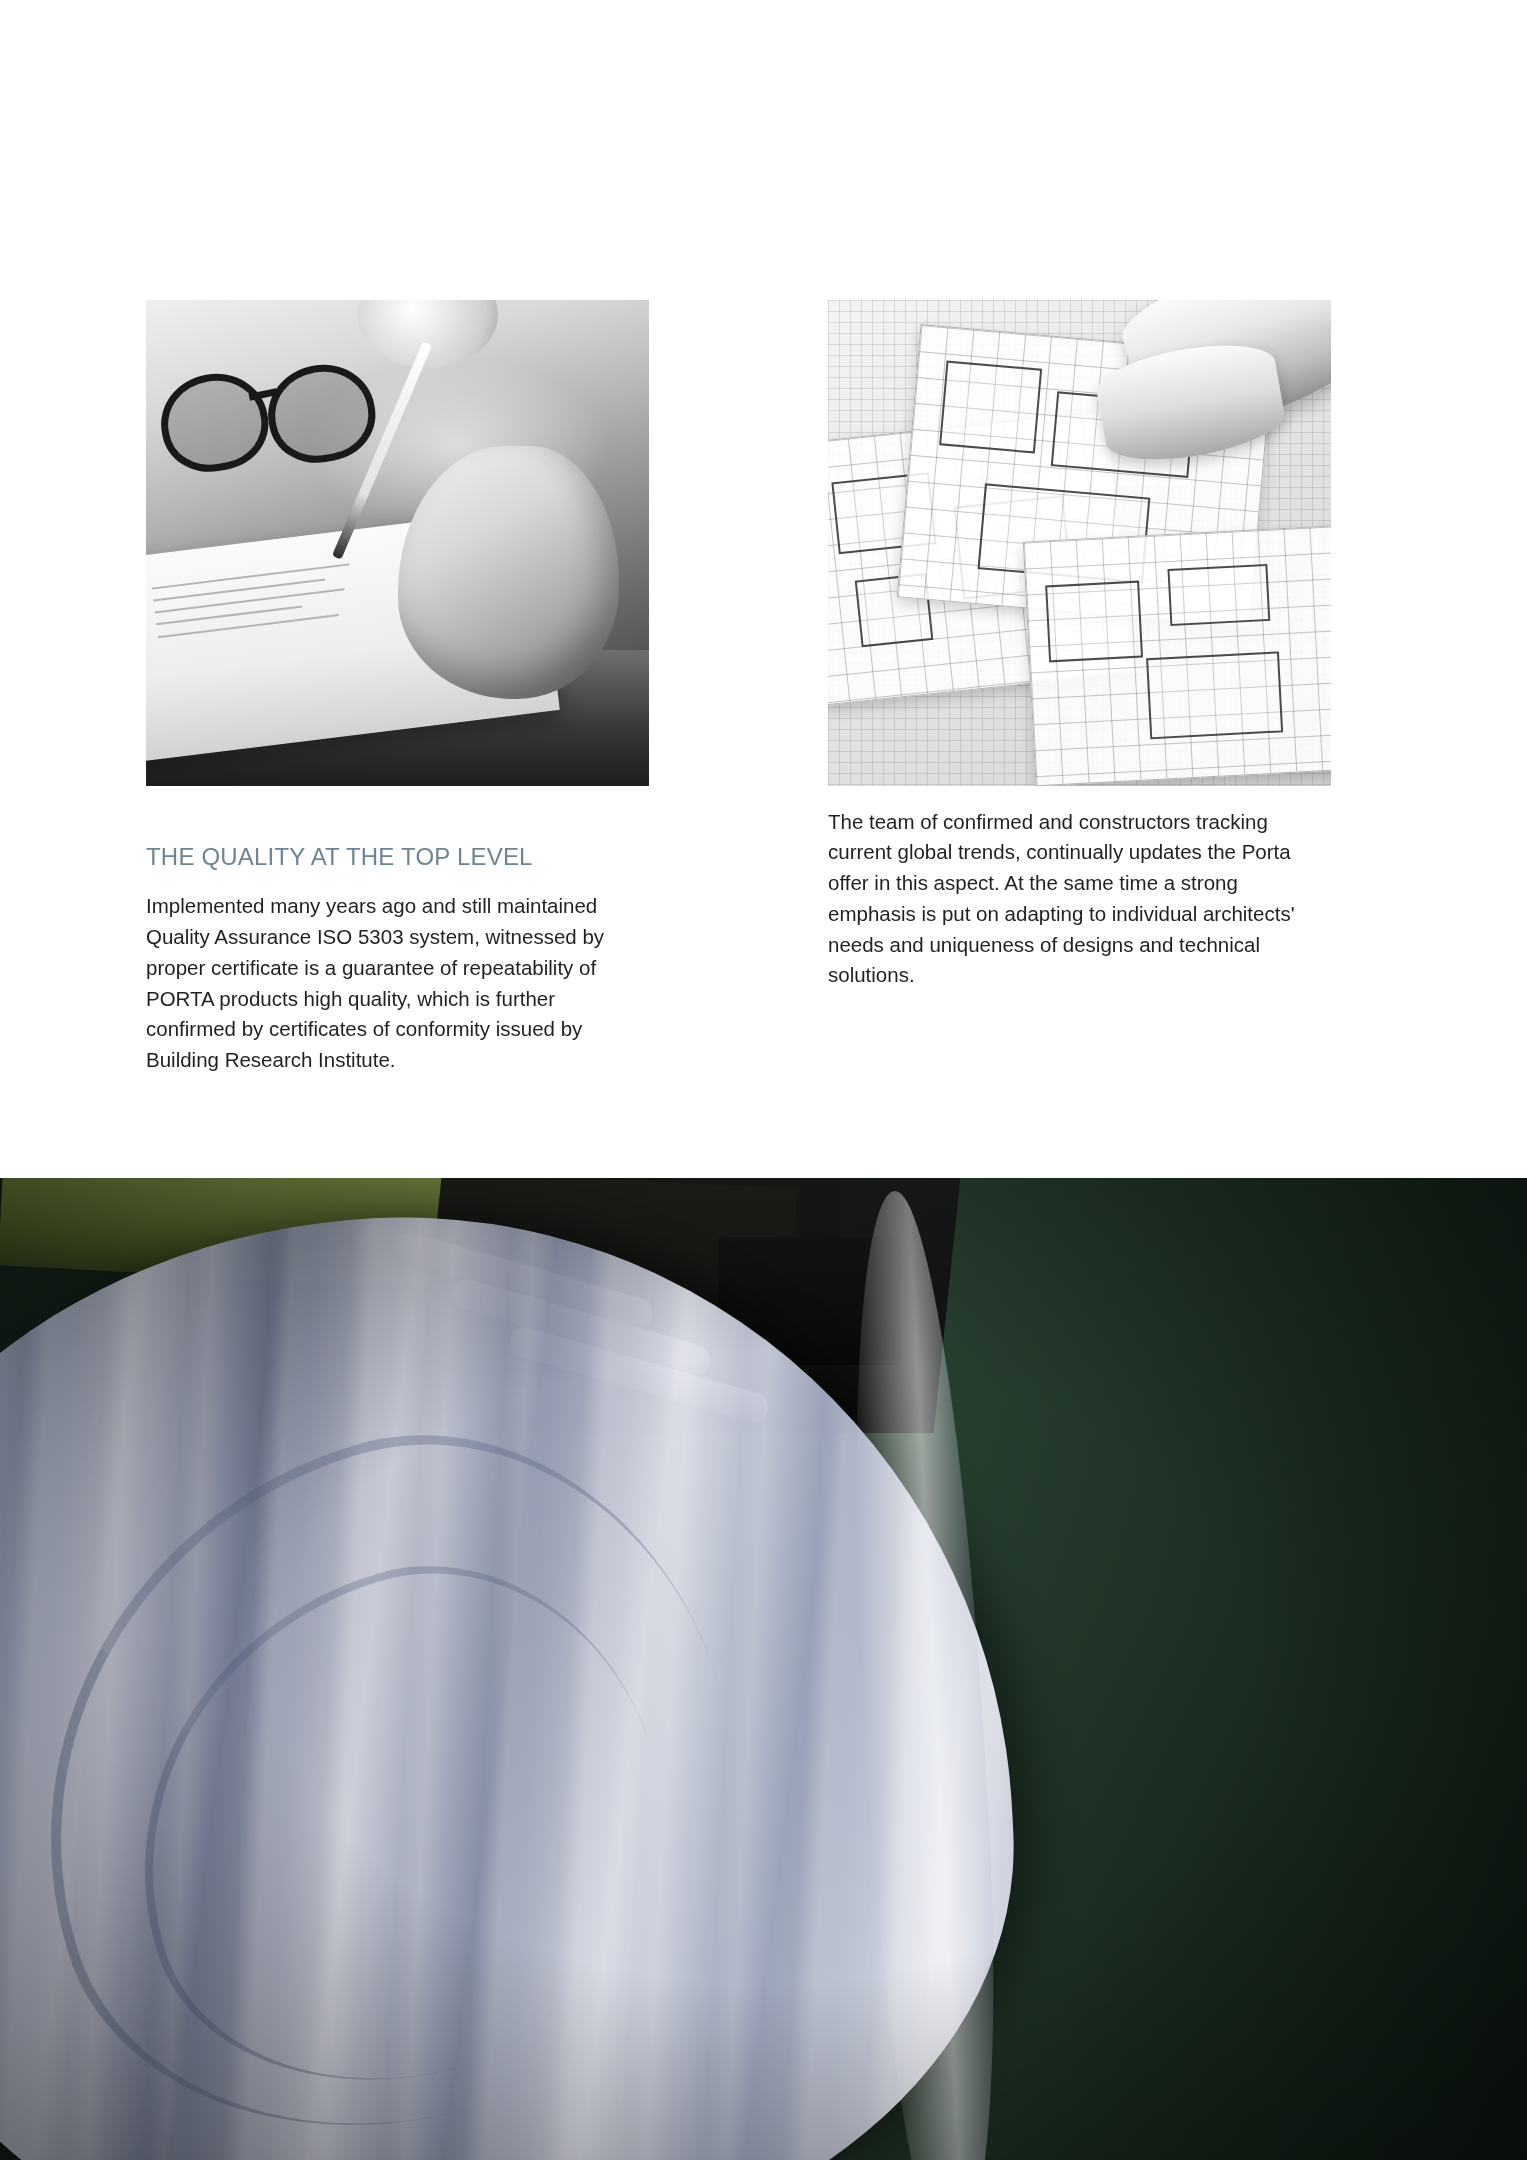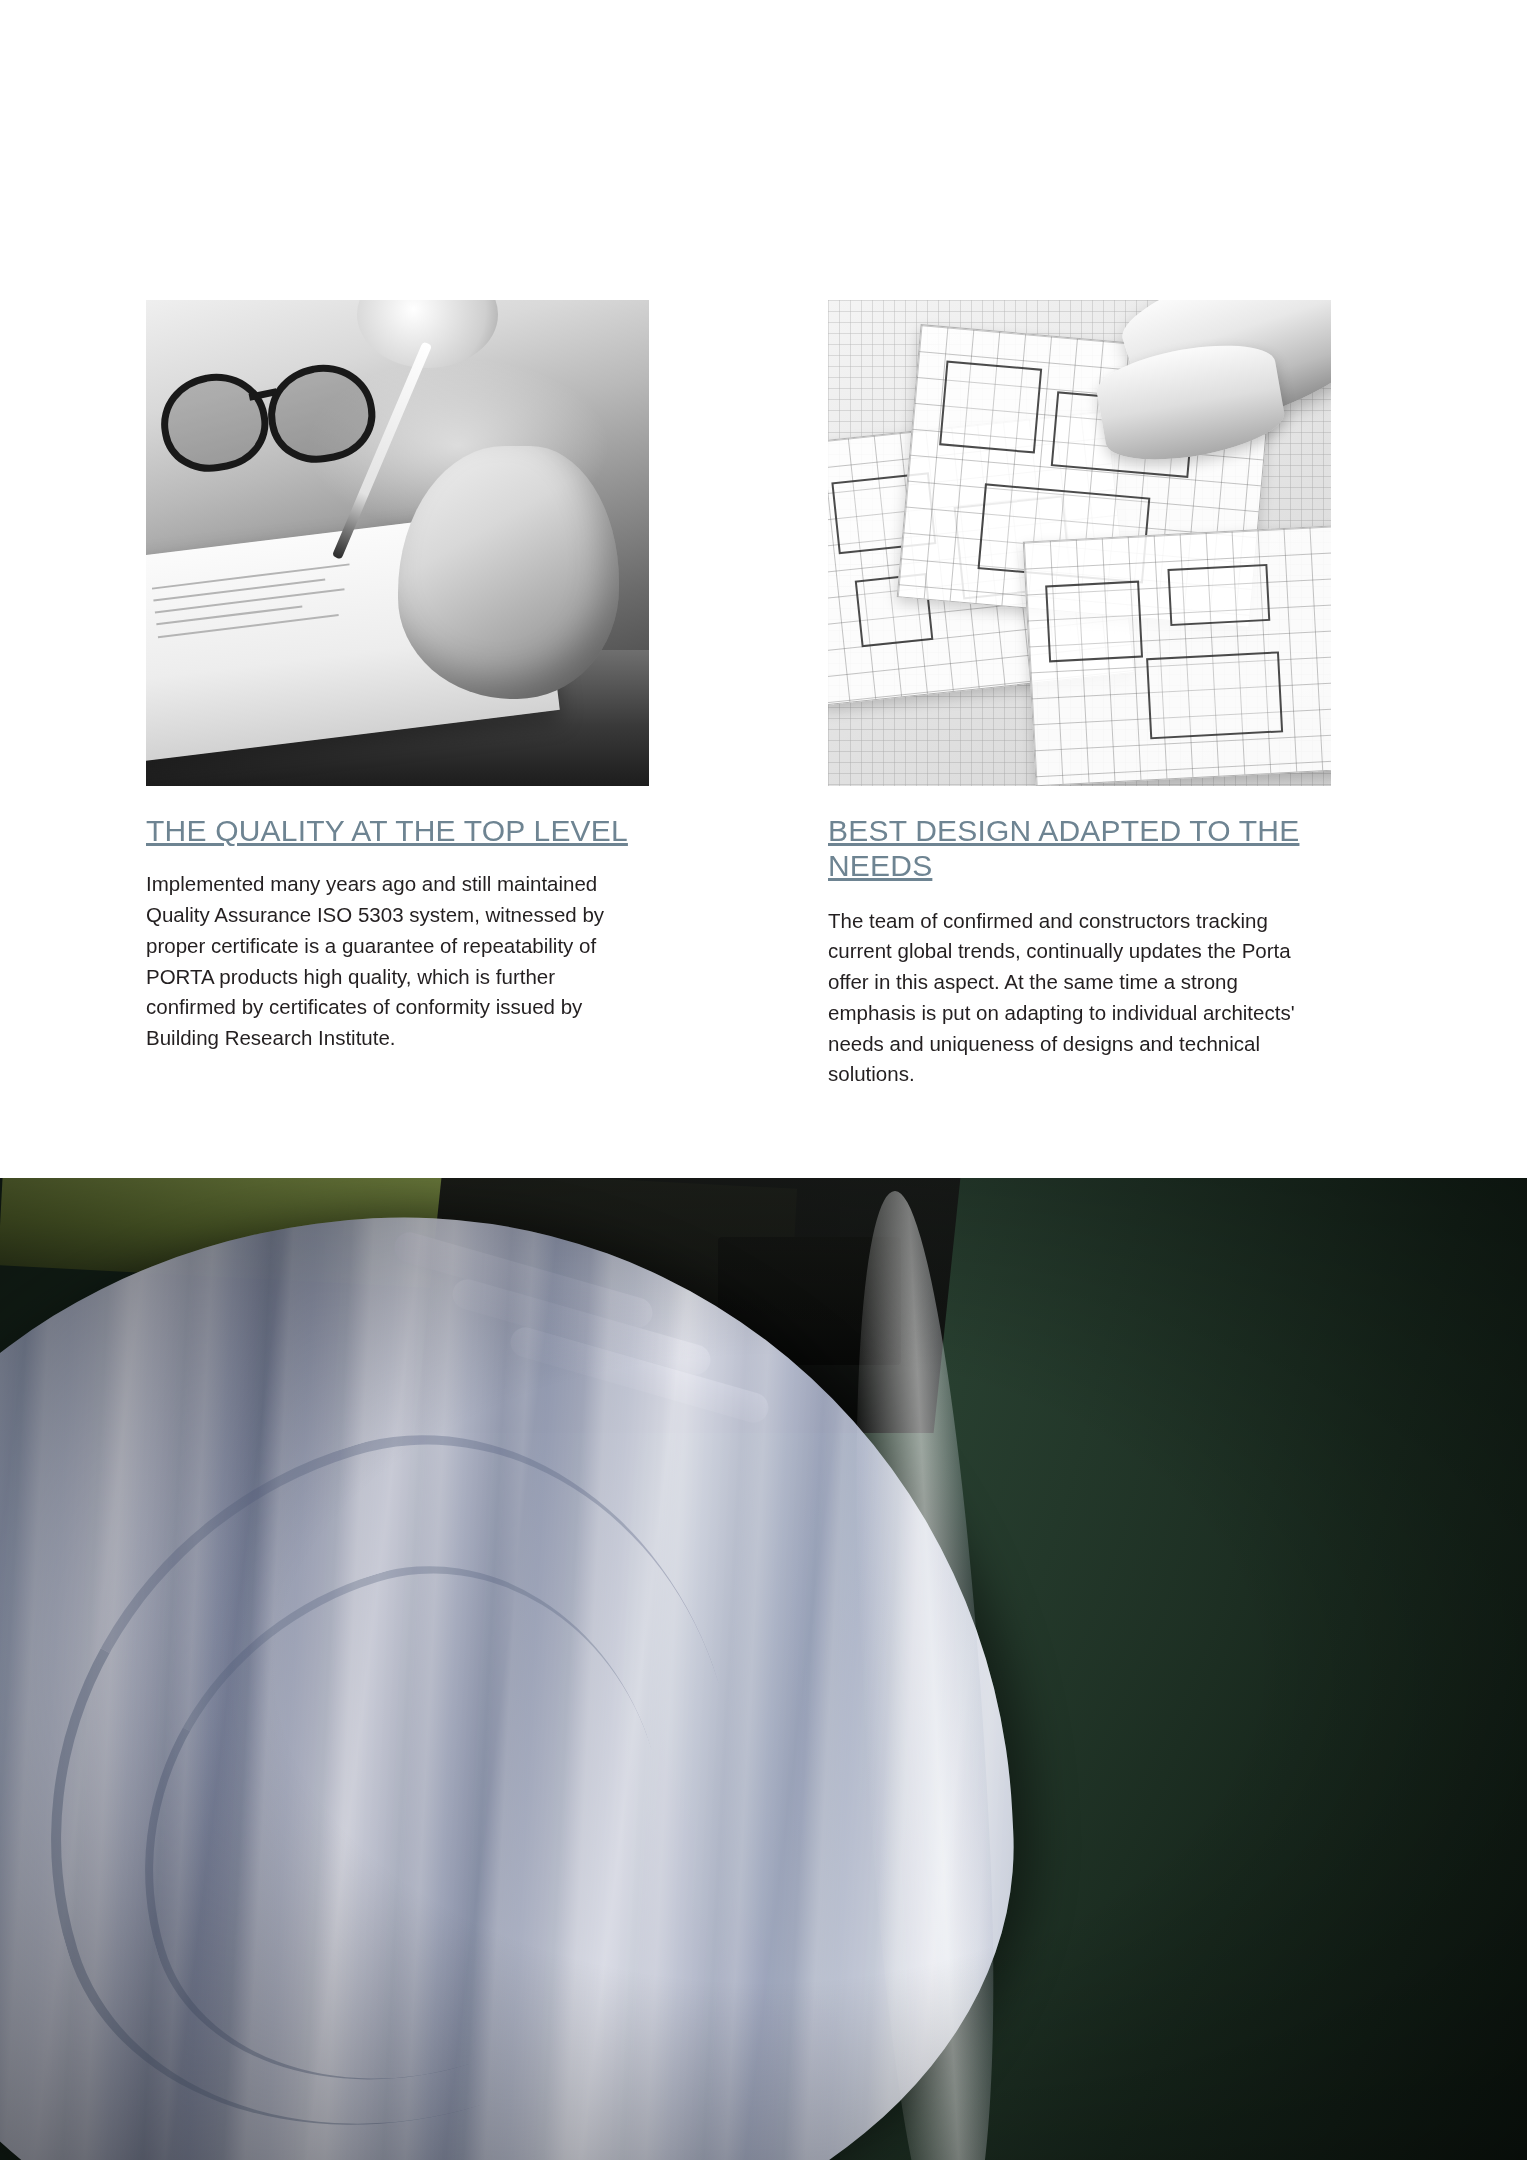--- a/index.html
+++ b/index.html
@@ -191,26 +191,25 @@
     height: 22%;
     background: linear-gradient(180deg, #fbfbfb 0%, #dedede 50%, #a9a9a9 100%);
     border-radius: 50% / 26%;
     transform: rotate(-10deg);
     box-shadow: 0 6px 14px rgba(0,0,0,0.2);
   }
 
   
   .heading {
     color: #6e8492;
-    font-size: 30px;
+    font-size: 24px;
     line-height: 1.16;
     letter-spacing: 0.2px;
-    margin: 28px 0 18px 0;
+    margin: 57px 0 18px 0;
     font-weight: 400;
-    text-decoration: underline;
   }
   .body-text {
     font-size: 20.5px;
     line-height: 1.5;
     color: #231f20;
     max-width: 503px;
   }
   .col.right .body-text { max-width: 570px; }
   .col.right .heading { margin-bottom: 22px; }
 
@@ -408,21 +407,20 @@
         <div class="sheet s3">
           <div class="grid"></div>
           <div class="blk" style="left:6%;top:18%;width:28%;height:30%;"></div>
           <div class="blk" style="left:44%;top:14%;width:30%;height:22%;"></div>
           <div class="blk" style="left:36%;top:50%;width:40%;height:32%;"></div>
         </div>
         <div class="roll"></div>
         <div class="roll2"></div>
       </div>
 
-      <h2 class="heading">BEST DESIGN ADAPTED TO THE NEEDS</h2>
 
       <p class="body-text">The team of confirmed and constructors tracking current global trends, continually updates the Porta offer in this aspect. At the same time a strong emphasis is put on adapting to individual architects' needs and uniqueness of designs and technical solutions.</p>
     </div>
   </div>
 
   <div class="hero">
     <div class="bg"></div>
     <div class="bg2"></div>
     <div class="greenbar"></div>
     <div class="machine"></div>

